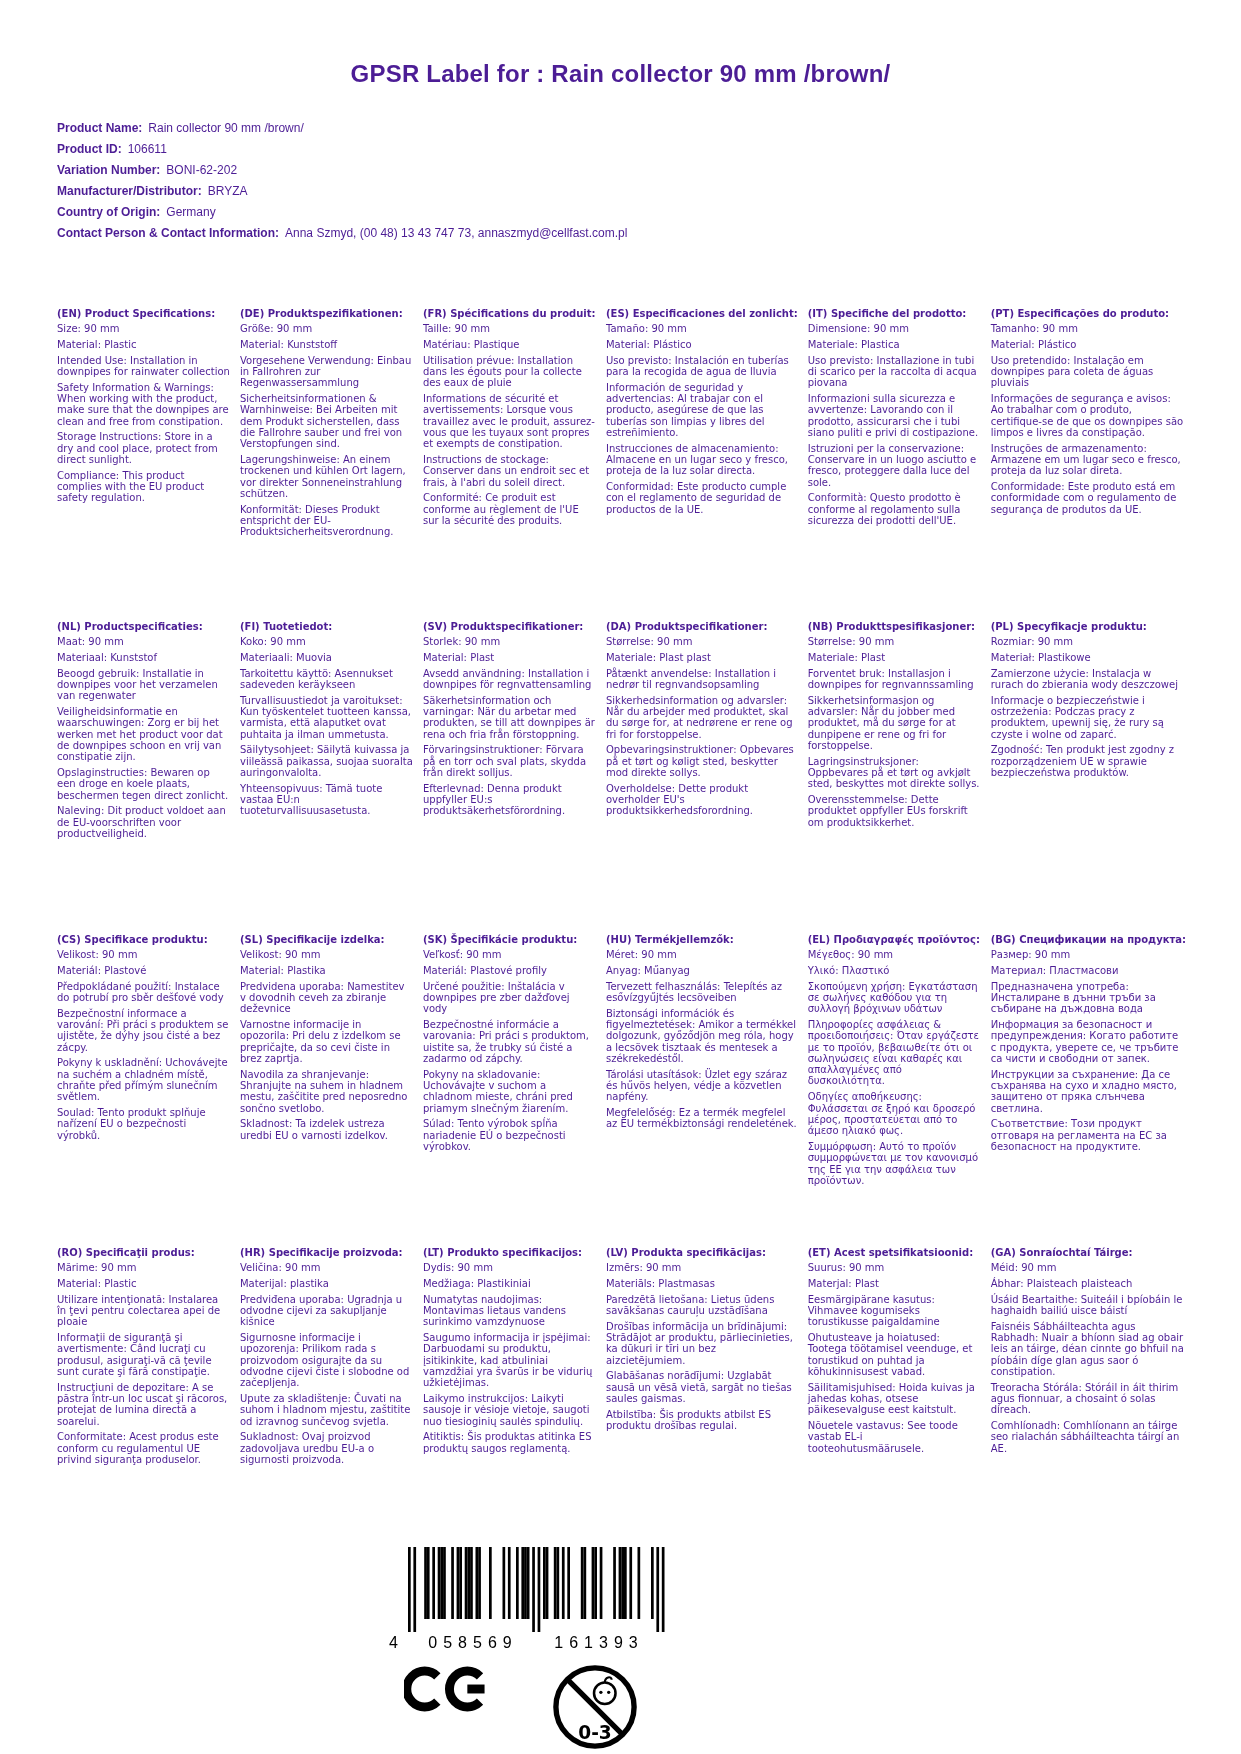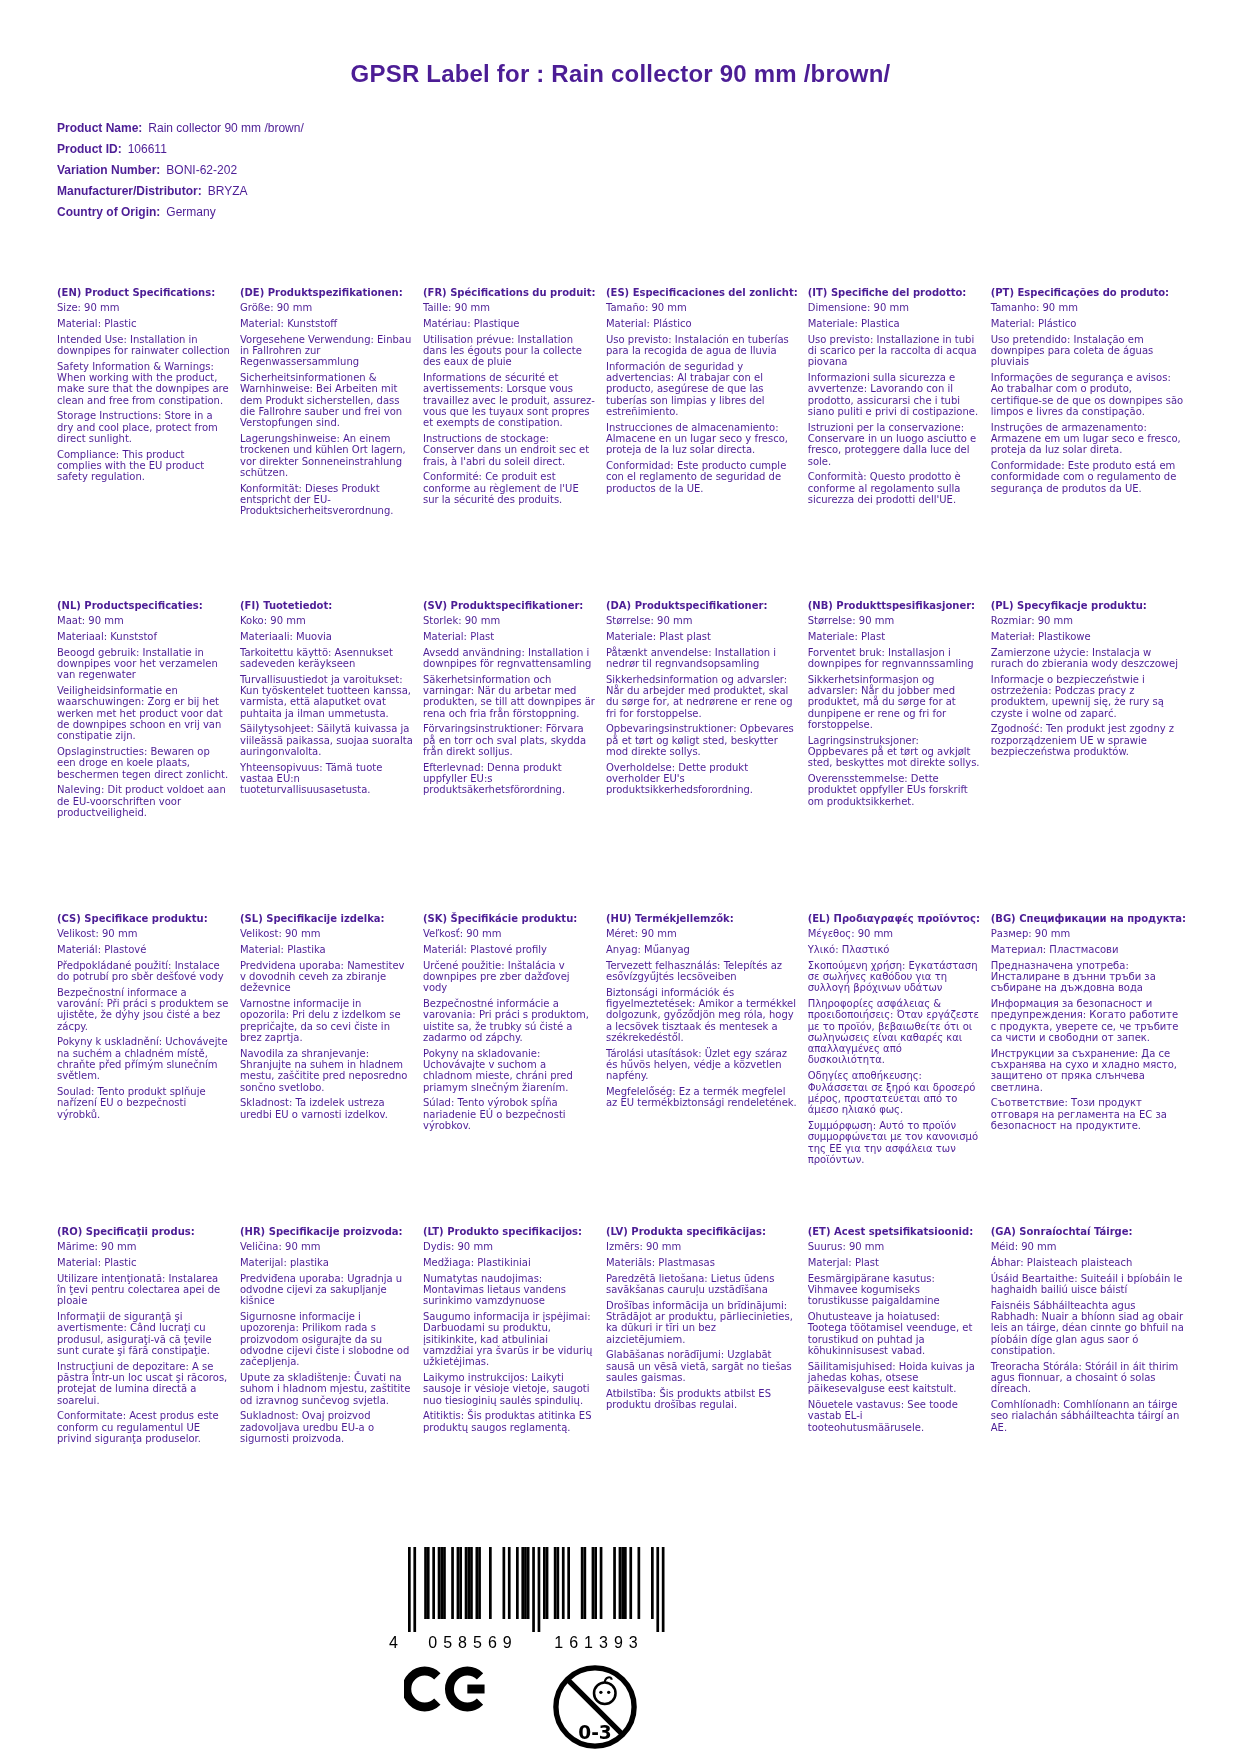--- a/index.html
+++ b/index.html
@@ -29,20 +29,21 @@
 <div class="page">
 
   <h1 class="title">GPSR Label for : Rain collector 90 mm /brown/</h1>
 
   <div class="product-info">
       <div><span class="pi-label">Product Name:</span><span class="pi-value">Rain collector 90 mm /brown/</span></div>
       <div><span class="pi-label">Product ID:</span><span class="pi-value">106611</span></div>
       <div><span class="pi-label">Variation Number:</span><span class="pi-value">BONI-62-202</span></div>
       <div><span class="pi-label">Manufacturer/Distributor:</span><span class="pi-value">BRYZA</span></div>
       <div><span class="pi-label">Country of Origin:</span><span class="pi-value">Germany</span></div>
+      <div><span class="pi-label">Contact Person &amp; Contact Information:</span><span class="pi-value">Anna Szmyd, (00 48) 13 43 747 73, annaszmyd@cellfast.com.pl</span></div>
     </div>
 
   <div class="grid">
       <div class="block">
         <h2 class="block-title">(EN) Product Specifications:</h2>
         <p class="block-p">Size: 90 mm</p>
         <p class="block-p">Material: Plastic</p>
         <p class="block-p">Intended Use: Installation in downpipes for rainwater collection</p>
         <p class="block-p">Safety Information &amp; Warnings: When working with the product, make sure that the downpipes are clean and free from constipation.</p>
         <p class="block-p">Storage Instructions: Store in a dry and cool place, protect from direct sunlight.</p>

